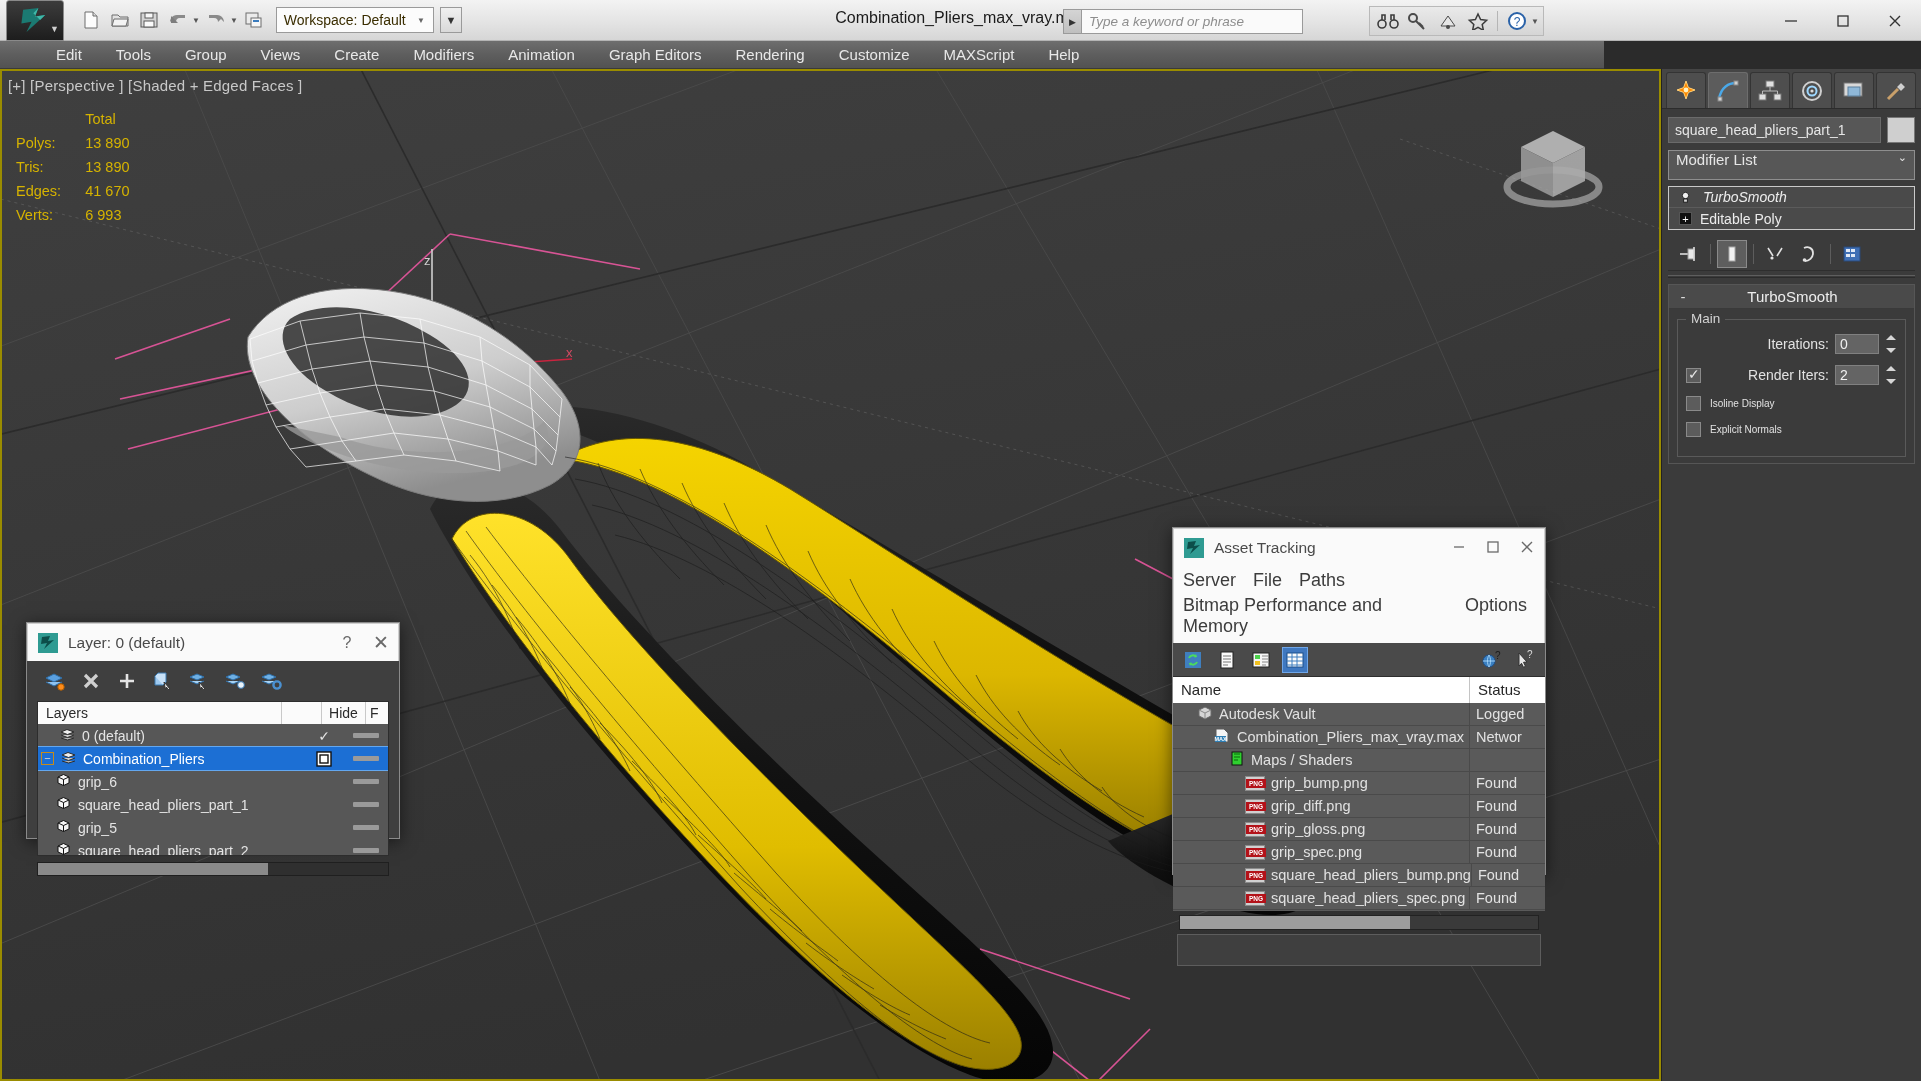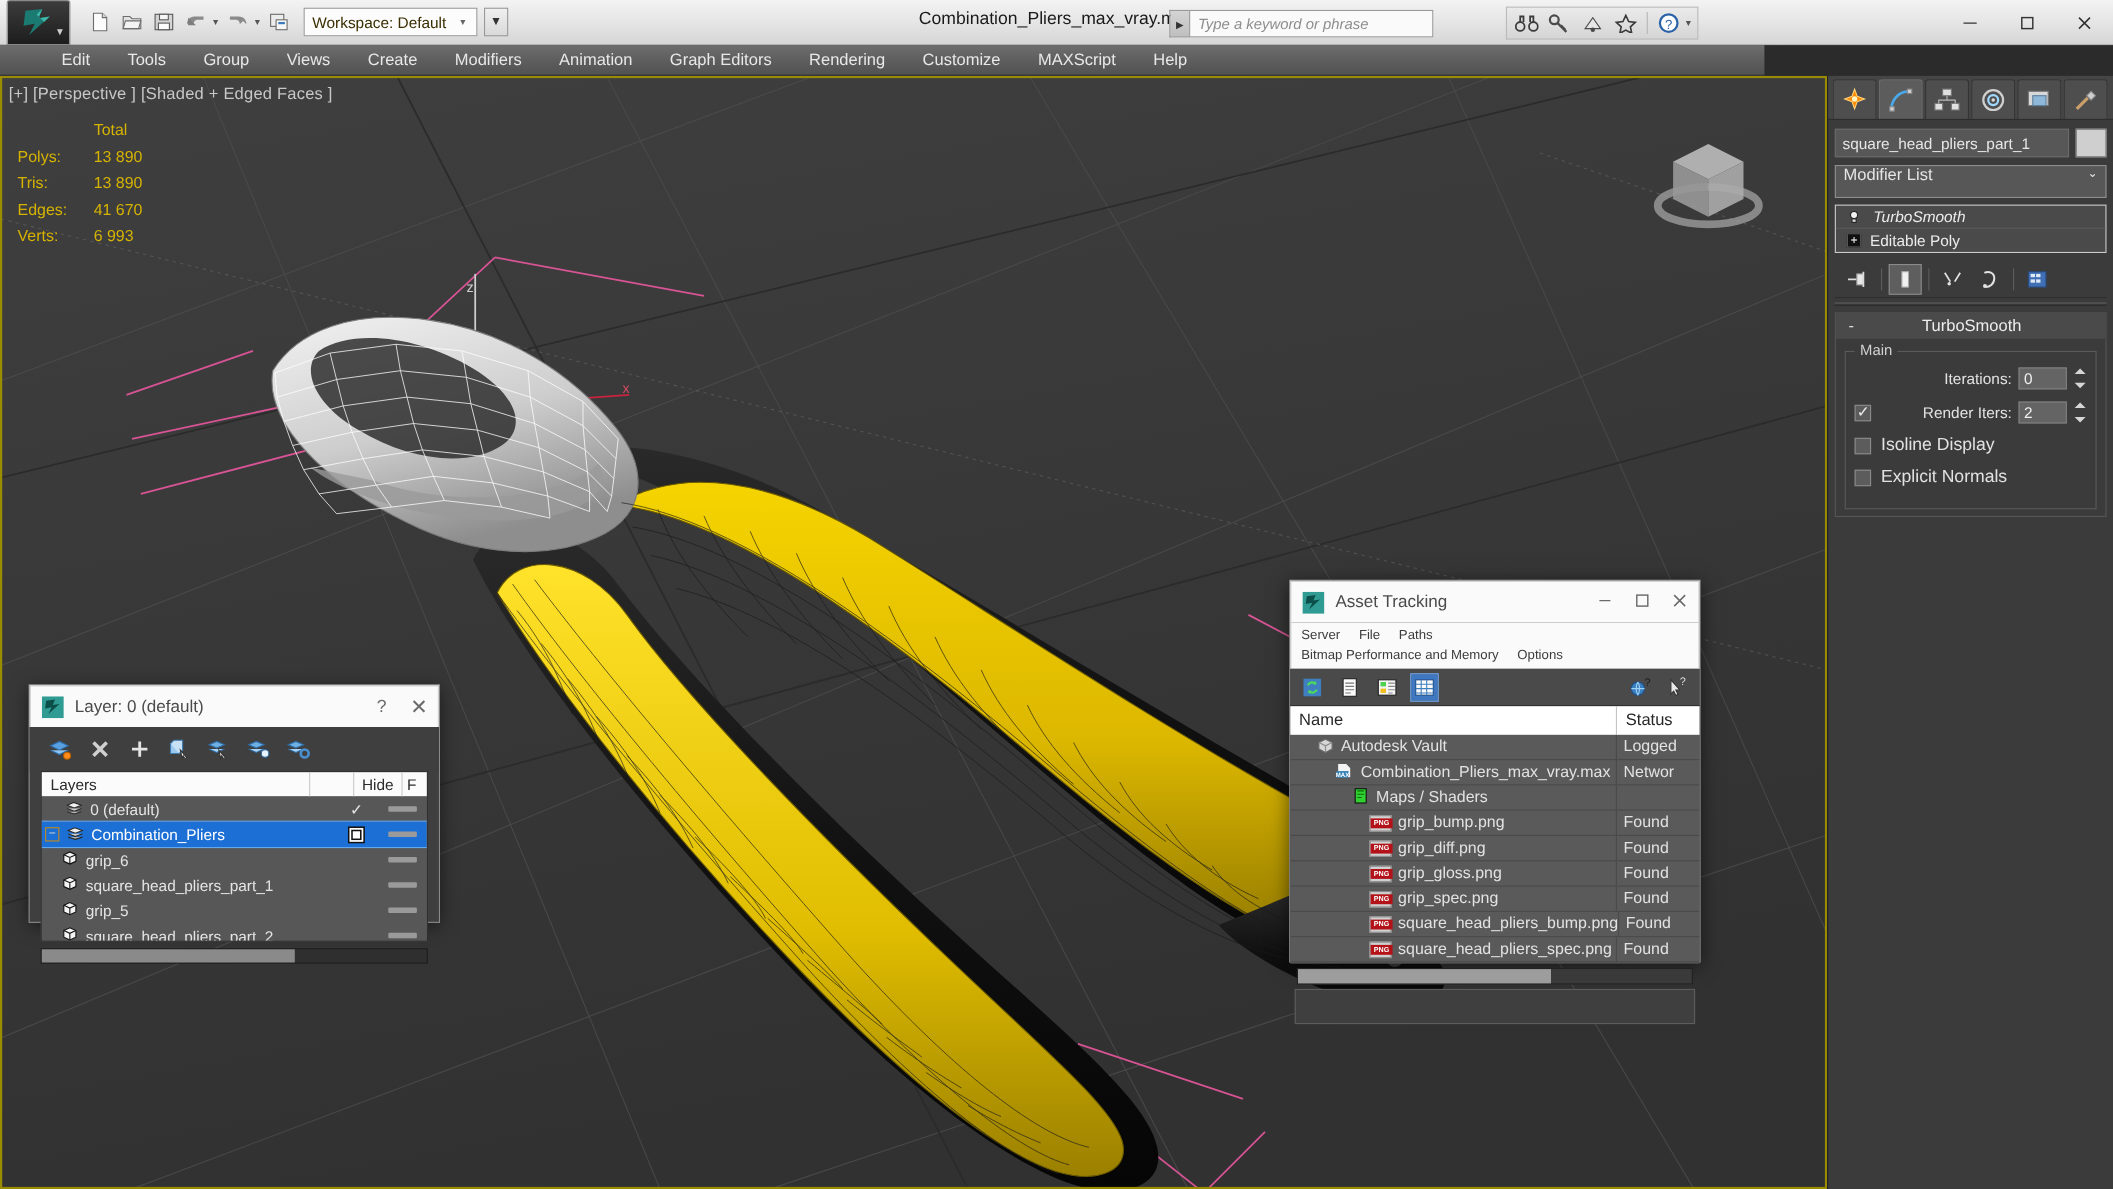--- a/index.html
+++ b/index.html
@@ -183,21 +183,21 @@
     display:block; width:0; height:0; border-left:5px solid transparent; border-right:5px solid transparent;
     margin:1px auto;
   }
   .spinner i.up { border-bottom:5px solid #d6d6d6; }
   .spinner i.dn { border-top:5px solid #d6d6d6; }
   .check-row { display:flex; align-items:center; gap:9px; margin-bottom:11px; }
   .cbox { width:15px; height:15px; background:#5c5c5c; border:1px solid #8a8a8a; position:relative; }
   .cbox.checked::after {
     content:"✓"; position:absolute; left:1px; top:-3px; font-size:14px; color:#e8e8e8;
   }
-  .check-row .lab { font-size:16px; color:#e2e2e2; }
+  .check-row .lab { font-size:10px; color:#e2e2e2; }
 
   
   .dialog { position:absolute; background:#3f3f3f; box-shadow:0 3px 16px rgba(0,0,0,.55); }
   .dlg-title {
     height:38px; background:#fafafa; display:flex; align-items:center; padding-left:10px;
     border:1px solid #cfcfcf; border-bottom:none;
   }
   .dlg-title .ico { width:20px; height:20px; margin-right:10px; }
   .dlg-title .txt { flex:1; font-size:15.5px; color:#4a4a4a; }
   .dlg-title .b { width:34px; text-align:center; color:#6a6a6a; font-size:16px; }
@@ -224,21 +224,21 @@
   .lg-row .fcell { width:44px; display:flex; align-items:center; justify-content:center; }
   .lg-row .dash { width:26px; height:5px; background:#9a9a9a; border-radius:1px; }
   .ind1 { padding-left:22px; }
   .ind2 { padding-left:18px; }
   .hscroll { margin:6px 10px 0; height:14px; background:#2f2f2f; border:1px solid #1f1f1f; }
   .hscroll .thumb { width:230px; height:12px; background:#8a8a8a; }
 
   
   #asset-dialog { left:1172px; top:527px; width:374px; height:348px; border:1px solid #8a8a8a; }
   .at-menu { background:#fafafa; border-left:1px solid #cfcfcf; border-right:1px solid #cfcfcf; padding:2px 0 4px; }
-  .at-menu-row { display:flex; font-size:12px; color:#3c3c3c; padding-left:9px; }
+  .at-menu-row { display:flex; font-size:18px; color:#3c3c3c; padding-left:9px; }
   .at-menu-row span { padding:2px 9px 2px 0; margin-right:8px; }
   .at-toolbar {
     height:34px; background:#4a4a4a; display:flex; align-items:center; padding:0 8px; gap:10px;
     border-bottom:1px solid #2e2e2e;
   }
   .atb { width:24px; height:24px; display:flex; align-items:center; justify-content:center; }
   .atb.sel { background:#3f78c0; outline:1px solid #6fa6e8; }
   .at-spacer { flex:1; }
   .at-grid { background:#5a5a5a; }
   .at-head { height:26px; background:#fff; display:flex; font-size:15px; color:#262626; }

